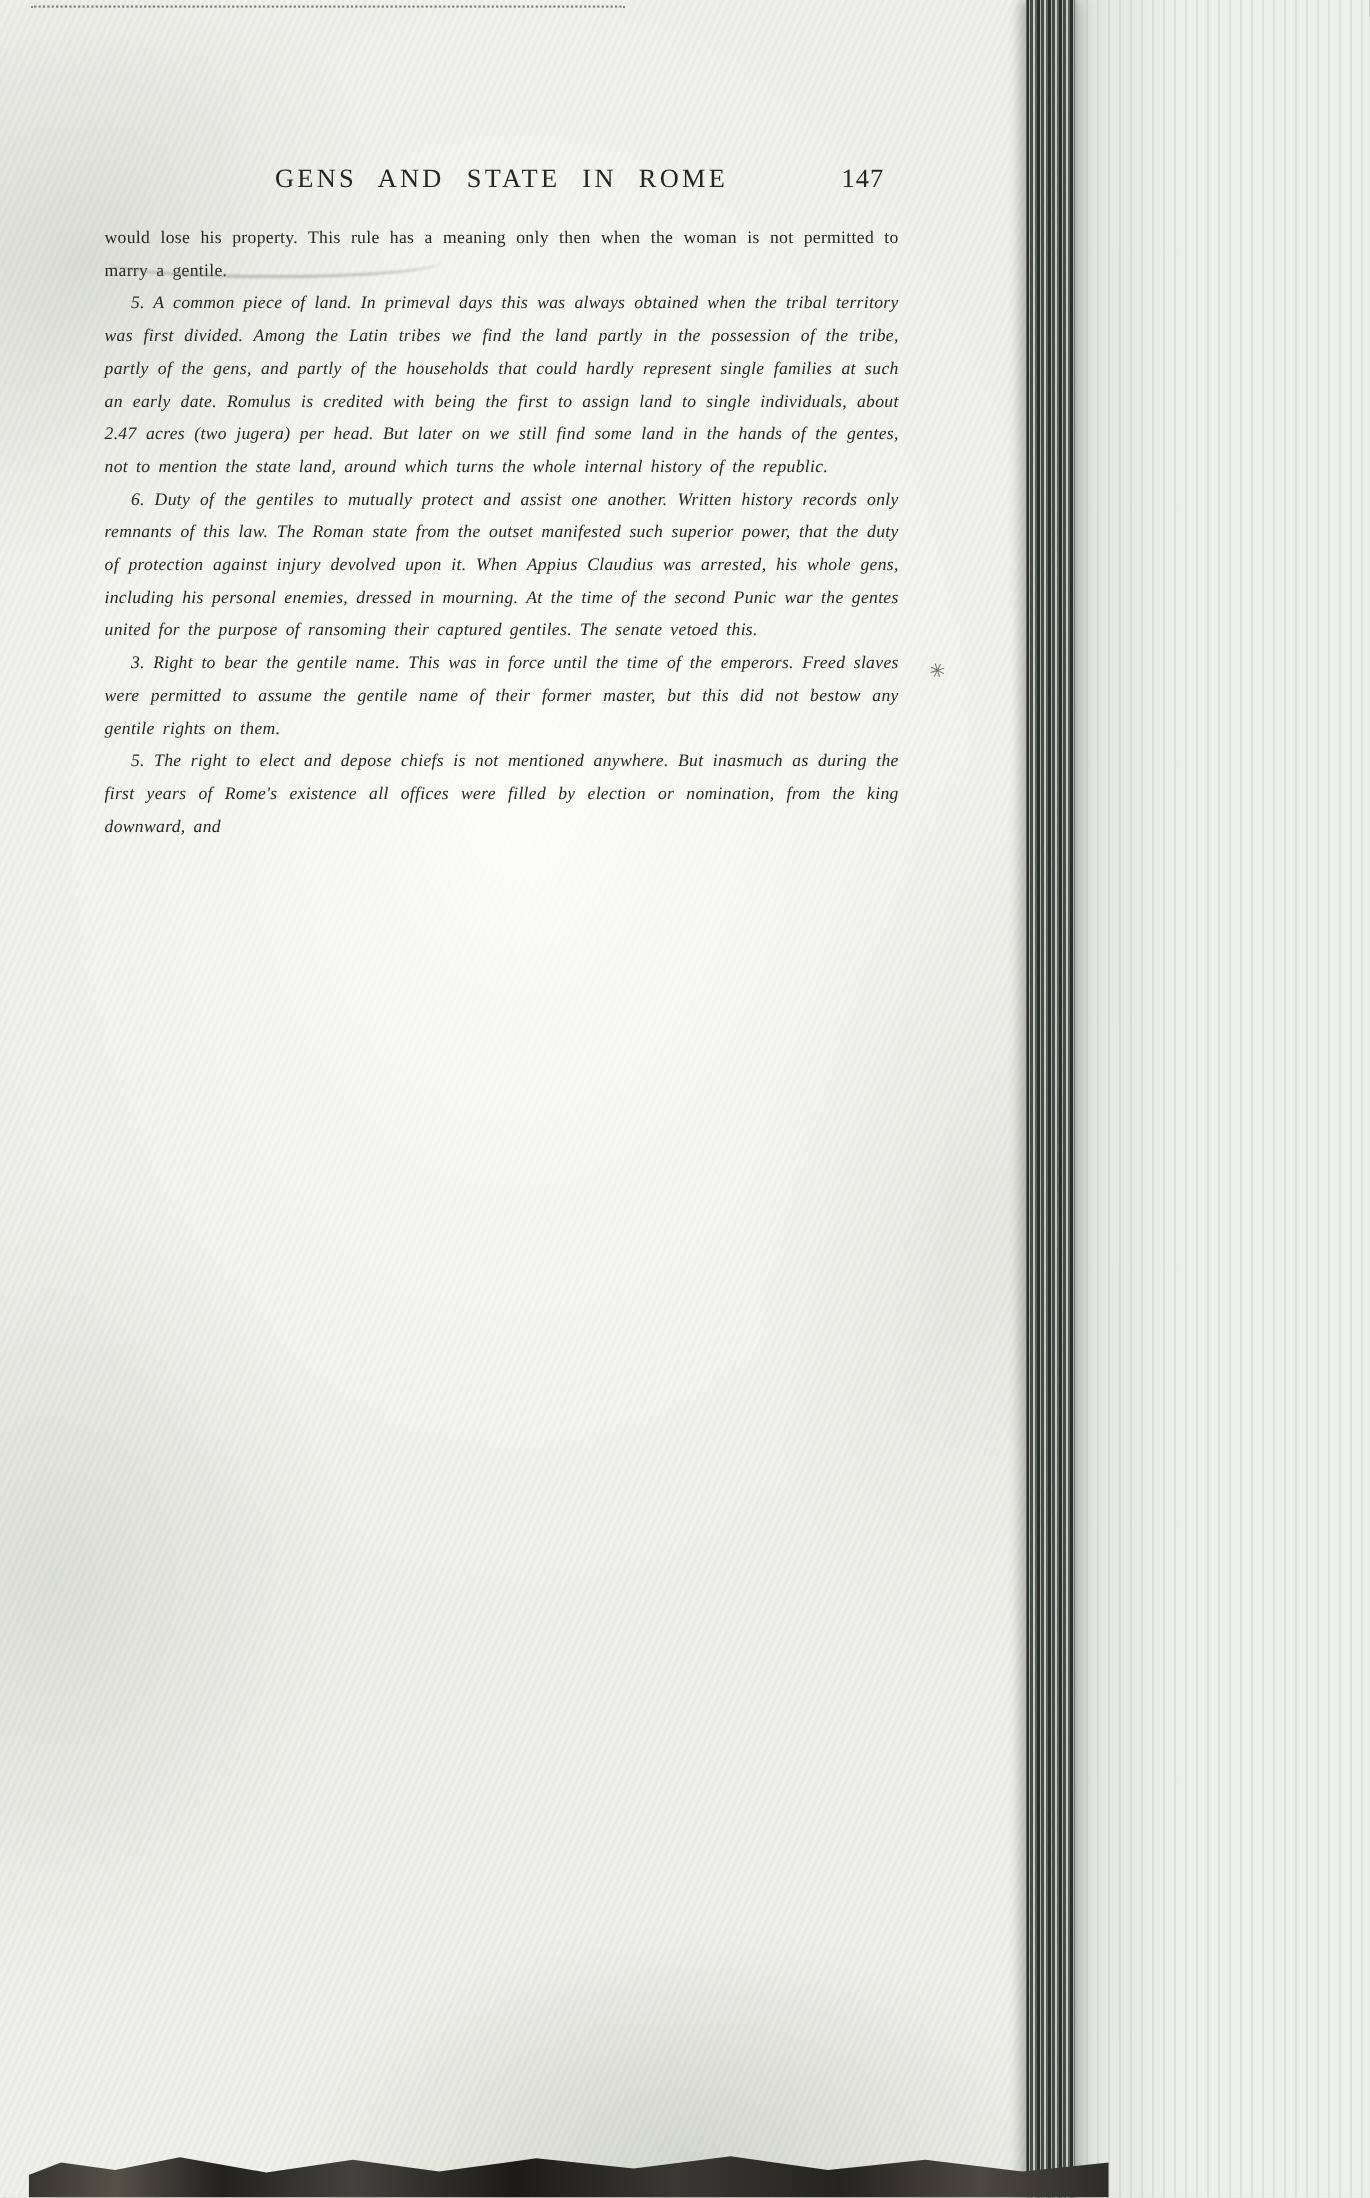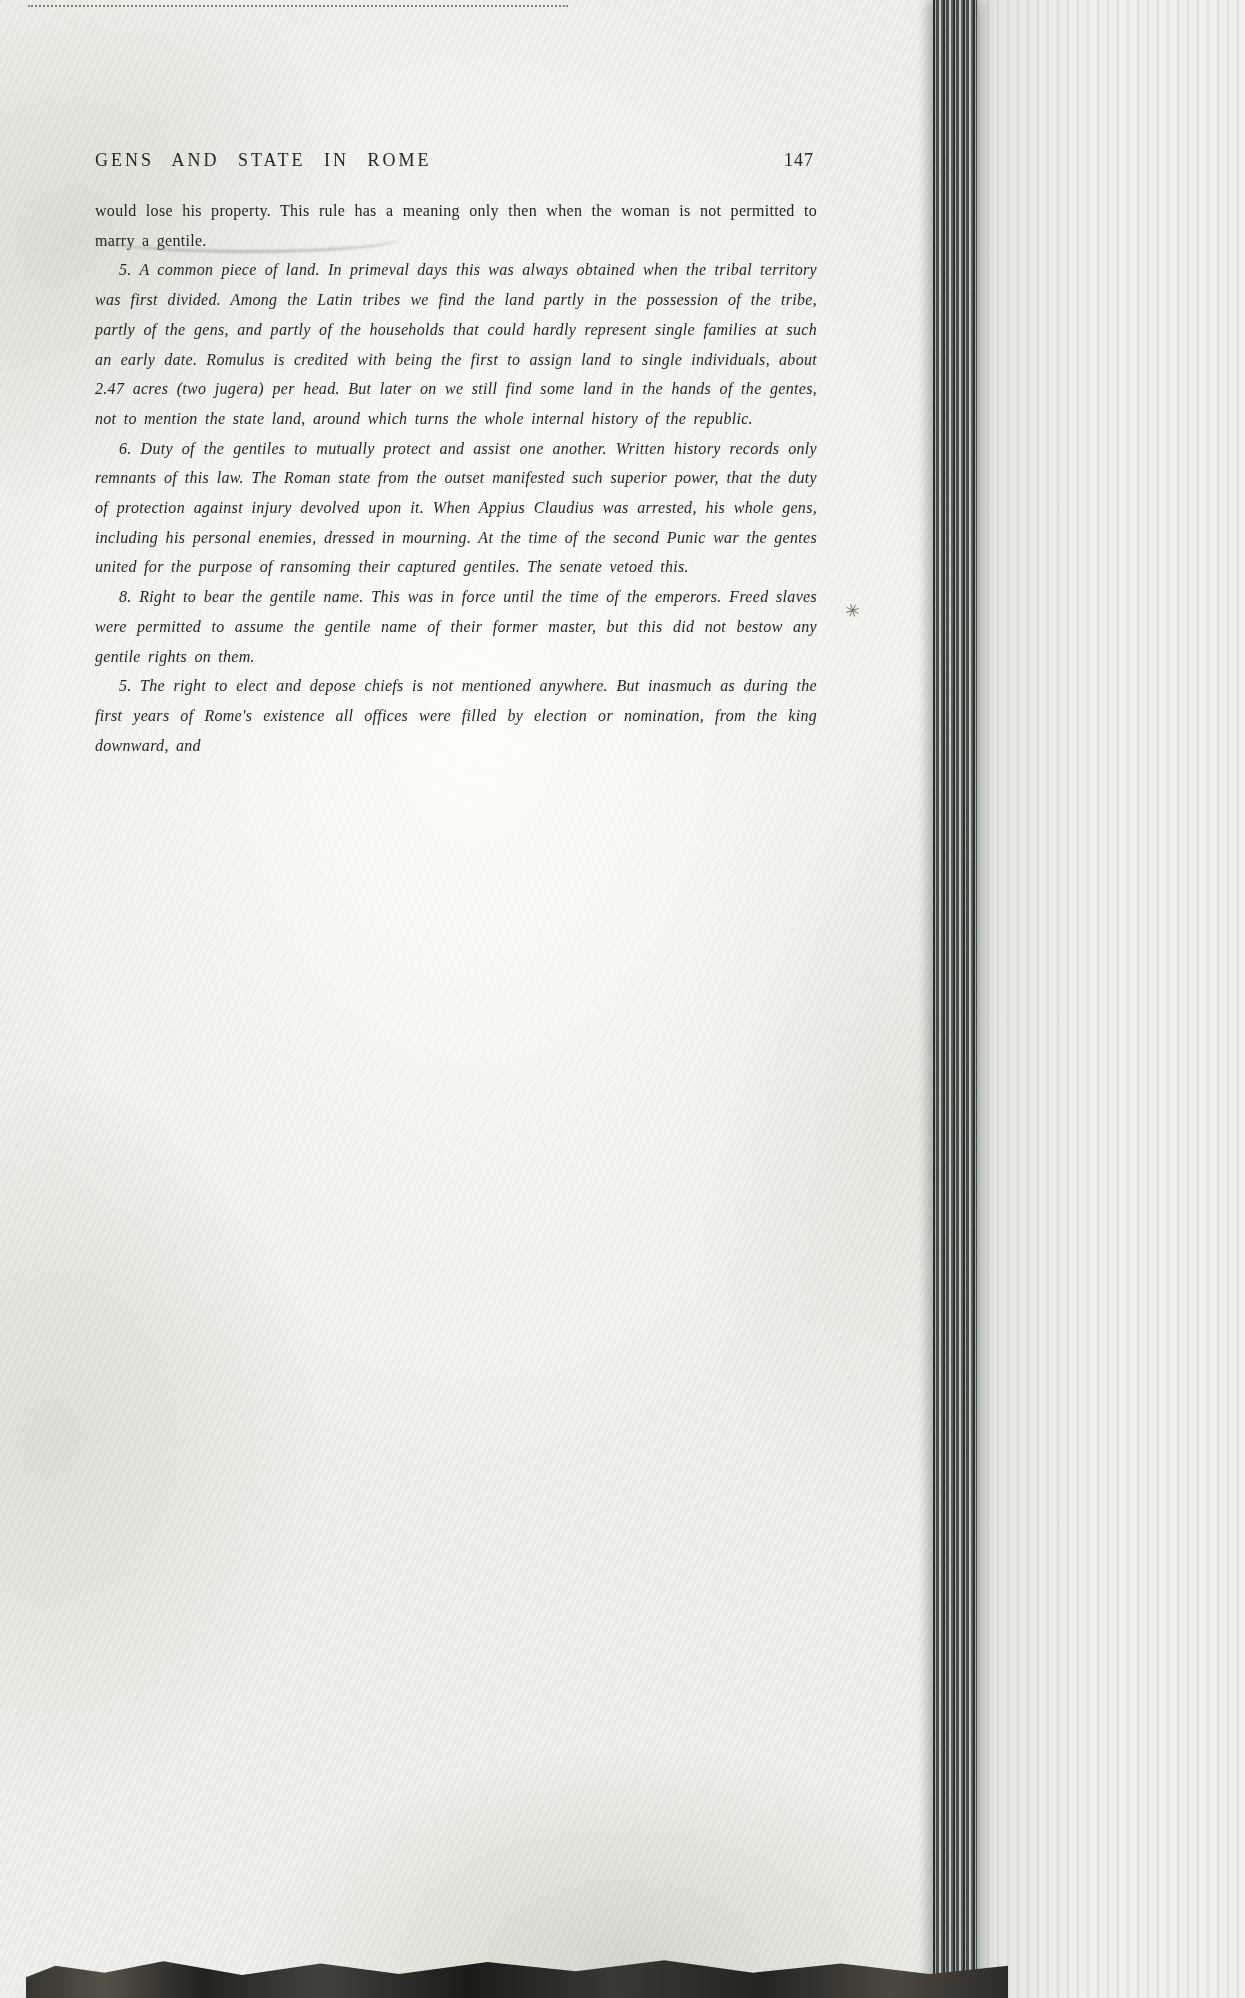--- a/index.html
+++ b/index.html
@@ -48,29 +48,29 @@
       #37352f 0, #555149 8%, #23221e 18%, #44423c 30%, #1c1b18 45%,
       #3a3833 60%, #26241f 75%, #4a4840 88%, #2e2c27 100%);
     clip-path:polygon(0 55%, 3% 30%, 8% 45%, 14% 20%, 22% 50%, 30% 25%, 38% 48%,
       47% 22%, 56% 42%, 65% 18%, 74% 45%, 83% 25%, 92% 48%, 100% 30%, 100% 100%, 0 100%);
   }
   .page-content{
     position:absolute;left:95px;top:150px;width:722px;
   }
   .header{
     position:relative;
-    text-align:left;
-    font-size:18px;
+    text-align:center;
+    font-size:24px;
     letter-spacing:3px;
     word-spacing:11px;
     margin:0 0 25px 0;
     white-space:nowrap;
   }
   .pagenum{
-    position:absolute;right:3px;top:0;
+    position:absolute;right:13px;top:0;
     letter-spacing:1px;word-spacing:normal;
   }
   .body-text{
     font-size:16px;
     line-height:29.7px;
     text-align:justify;
     letter-spacing:0.3px;
     word-spacing:3px;
   }
   .para{margin:0;}
@@ -102,21 +102,21 @@
 
   <div class="page-content">
     <div class="header">
       <span class="title">GENS AND STATE IN ROME</span>
       <span class="pagenum">147</span>
     </div>
     <div class="body-text">
         <p class="para">would lose his property. This rule has a meaning only then when the woman is not permitted to marry a gentile.</p>
         <p class="para indent">5. A common piece of land. In primeval days this was always obtained when the tribal territory was first divided. Among the Latin tribes we find the land partly in the possession of the tribe, partly of the gens, and partly of the households that could hardly represent single families at such an early date. Romulus is credited with being the first to assign land to single individuals, about 2.47 acres (two jugera) per head. But later on we still find some land in the hands of the gentes, not to mention the state land, around which turns the whole internal history of the republic.</p>
         <p class="para indent">6. Duty of the gentiles to mutually protect and assist one another. Written history records only remnants of this law. The Roman state from the outset manifested such superior power, that the duty of protection against injury devolved upon it. When Appius Claudius was arrested, his whole gens, including his personal enemies, dressed in mourning. At the time of the second Punic war the gentes united for the purpose of ransoming their captured gentiles. The senate vetoed this.</p>
-        <p class="para indent">8. Right to bear the gentile name. This was in force until the time of the emperors. Freed slaves were permitted to assume the gentile name of their former master, but this did not bestow any gentile rights on them.</p>
+        <p class="para indent">3. Right to bear the gentile name. This was in force until the time of the emperors. Freed slaves were permitted to assume the gentile name of their former master, but this did not bestow any gentile rights on them.</p>
         <p class="para indent">5. The right to elect and depose chiefs is not mentioned anywhere. But inasmuch as during the first years of Rome's existence all offices were filled by election or nomination, from the king downward, and</p>
       </div>
   </div>
 
   <div class="underline-smudge"></div>
   <span class="margin-mark">✳</span>
 
 </div>
 
 </body></html>

